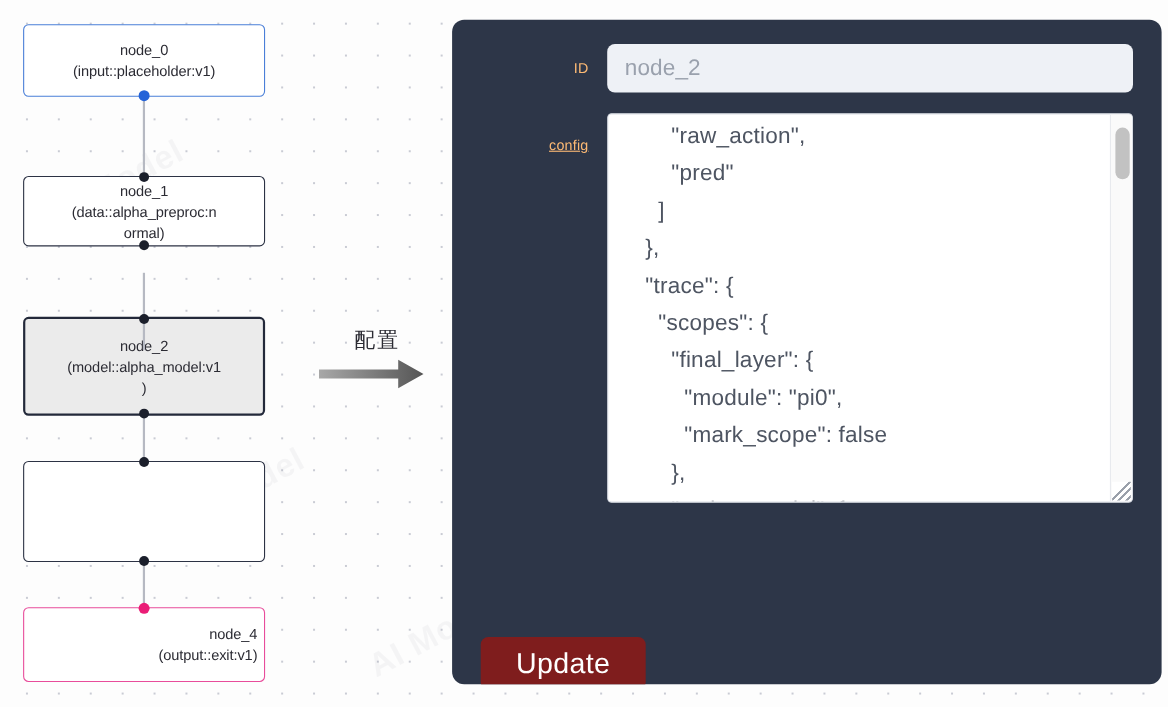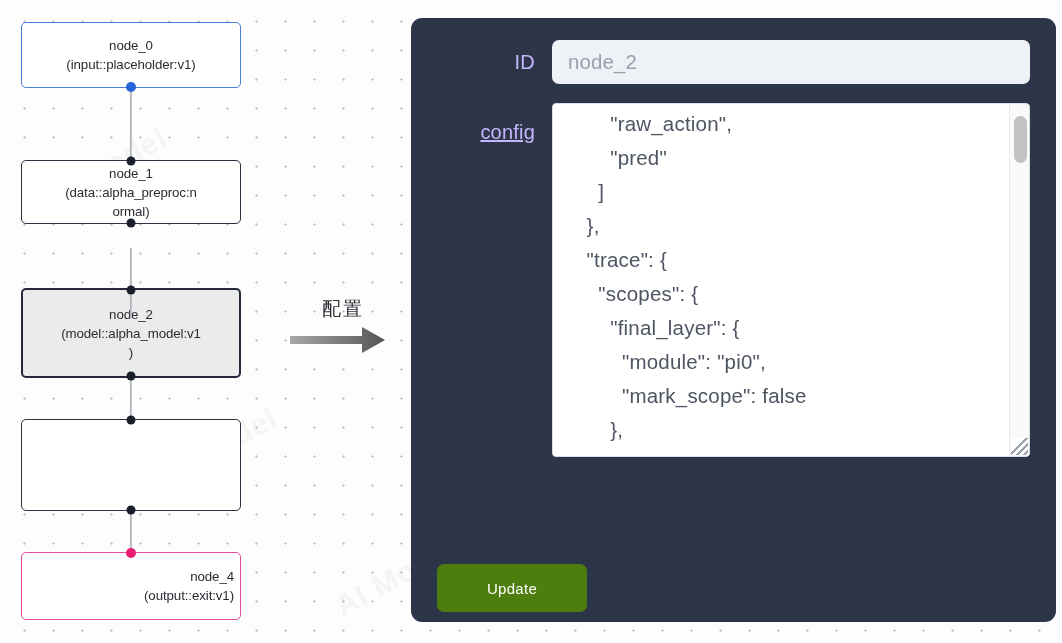--- a/index.html
+++ b/index.html
@@ -135,22 +135,22 @@
   .field-row {
     display: flex;
     align-items: flex-start;
     margin-bottom: 19px;
   }
   .field-label {
     width: 115px;
     flex: 0 0 115px;
     text-align: right;
     padding-right: 17px;
-    color: #c4b5fd;
-    font-size: 20px;
+    color: #fdba74;
+    font-size: 13px;
     line-height: 44px;
     letter-spacing: 0.2px;
   }
   .field-label.config-lbl { line-height: 58px; text-decoration: underline; }
 
   .text-input {
     flex: 1;
     height: 44px;
     background: #eef1f6;
     border: none;
@@ -205,28 +205,28 @@
     background:
       linear-gradient(135deg, transparent 44%, #9aa0aa 44%, #9aa0aa 52%, transparent 52%),
       linear-gradient(135deg, transparent 64%, #9aa0aa 64%, #9aa0aa 72%, transparent 72%),
       linear-gradient(135deg, transparent 84%, #9aa0aa 84%, #9aa0aa 92%, transparent 92%);
     background-color: #ffffff;
   }
 
   .update-btn {
     position: absolute;
     left: 26px;
-    top: 546px;
+    top: 561px;
     min-width: 150px;
     height: 48px;
-    background: #4d7c0f;
+    background: #7f1d1d;
     color: #ffffff;
     border: none;
     border-radius: 7px;
-    font-size: 15px;
+    font-size: 26px;
     font-family: "Liberation Sans", sans-serif;
     letter-spacing: 0.3px;
     cursor: pointer;
     padding: 0 22px;
     text-align: center;
   }
 </style>
 </head>
 <body>
 

